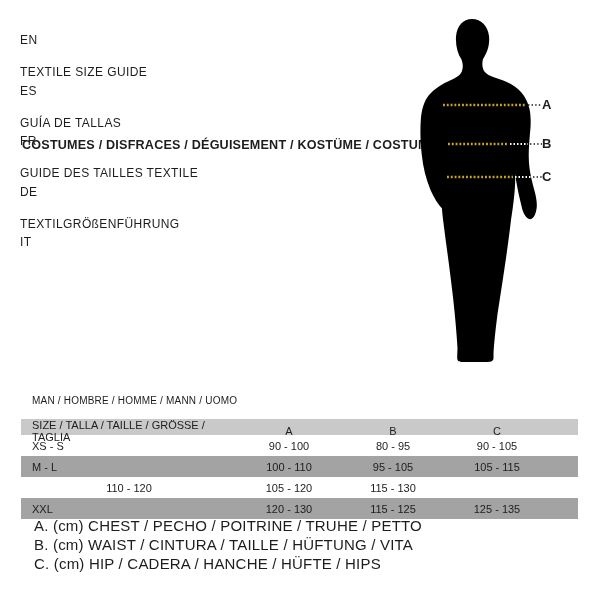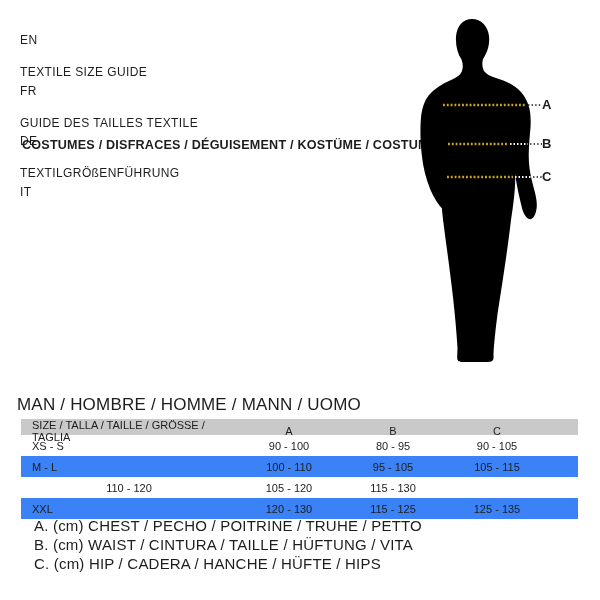--- a/index.html
+++ b/index.html
@@ -18,40 +18,44 @@
   .category-title{left:22px;top:138px;font-size:12.6px;font-weight:bold;letter-spacing:.2px;}
 
   
   .figure-svg{left:415px;top:18px;}
   .measure-label{left:542px;width:20px;font-size:13px;font-weight:bold;}
   .measure-label.a{top:97px;}
   .measure-label.b{top:136px;}
   .measure-label.c{top:169px;}
 
   
-  .section-title{left:17px;top:395px;font-size:17px;letter-spacing:.2px;text-align:center;}
+  .section-title{left:32px;top:395px;font-size:10px;letter-spacing:.2px;text-align:center;}
 
   
   .size-table{left:21px;top:419px;width:557px;font-size:11px;}
   .t-row{display:grid;grid-template-columns:216px 104px 104px 104px;align-items:center;height:21px;}
   .t-row.head{height:16px;background:#c9c9c9;}
-  .t-row.alt{background:#3b82f6;}
+  .t-row.alt{background:#a3a3a3;}
   .t-cell-label{padding-left:11px;text-align:left;}
   .t-cell-val{text-align:center;}
 
   
   .notes{left:34px;top:516px;font-size:15px;line-height:19px;letter-spacing:.2px;}
 </style>
 </head>
 <body>
 
 <div class="abs lang-list">
   <div class="lang-row">
     <span class="lang-code">EN</span>
     <span>TEXTILE SIZE GUIDE</span>
+  </div>
+  <div class="lang-row">
+    <span class="lang-code">ES</span>
+    <span>GUÍA DE TALLAS</span>
   </div>
   <div class="lang-row">
     <span class="lang-code">FR</span>
     <span>GUIDE DES TAILLES TEXTILE</span>
   </div>
   <div class="lang-row">
     <span class="lang-code">DE</span>
     <span>TEXTILGRÖßENFÜHRUNG</span>
   </div>
   <div class="lang-row">

